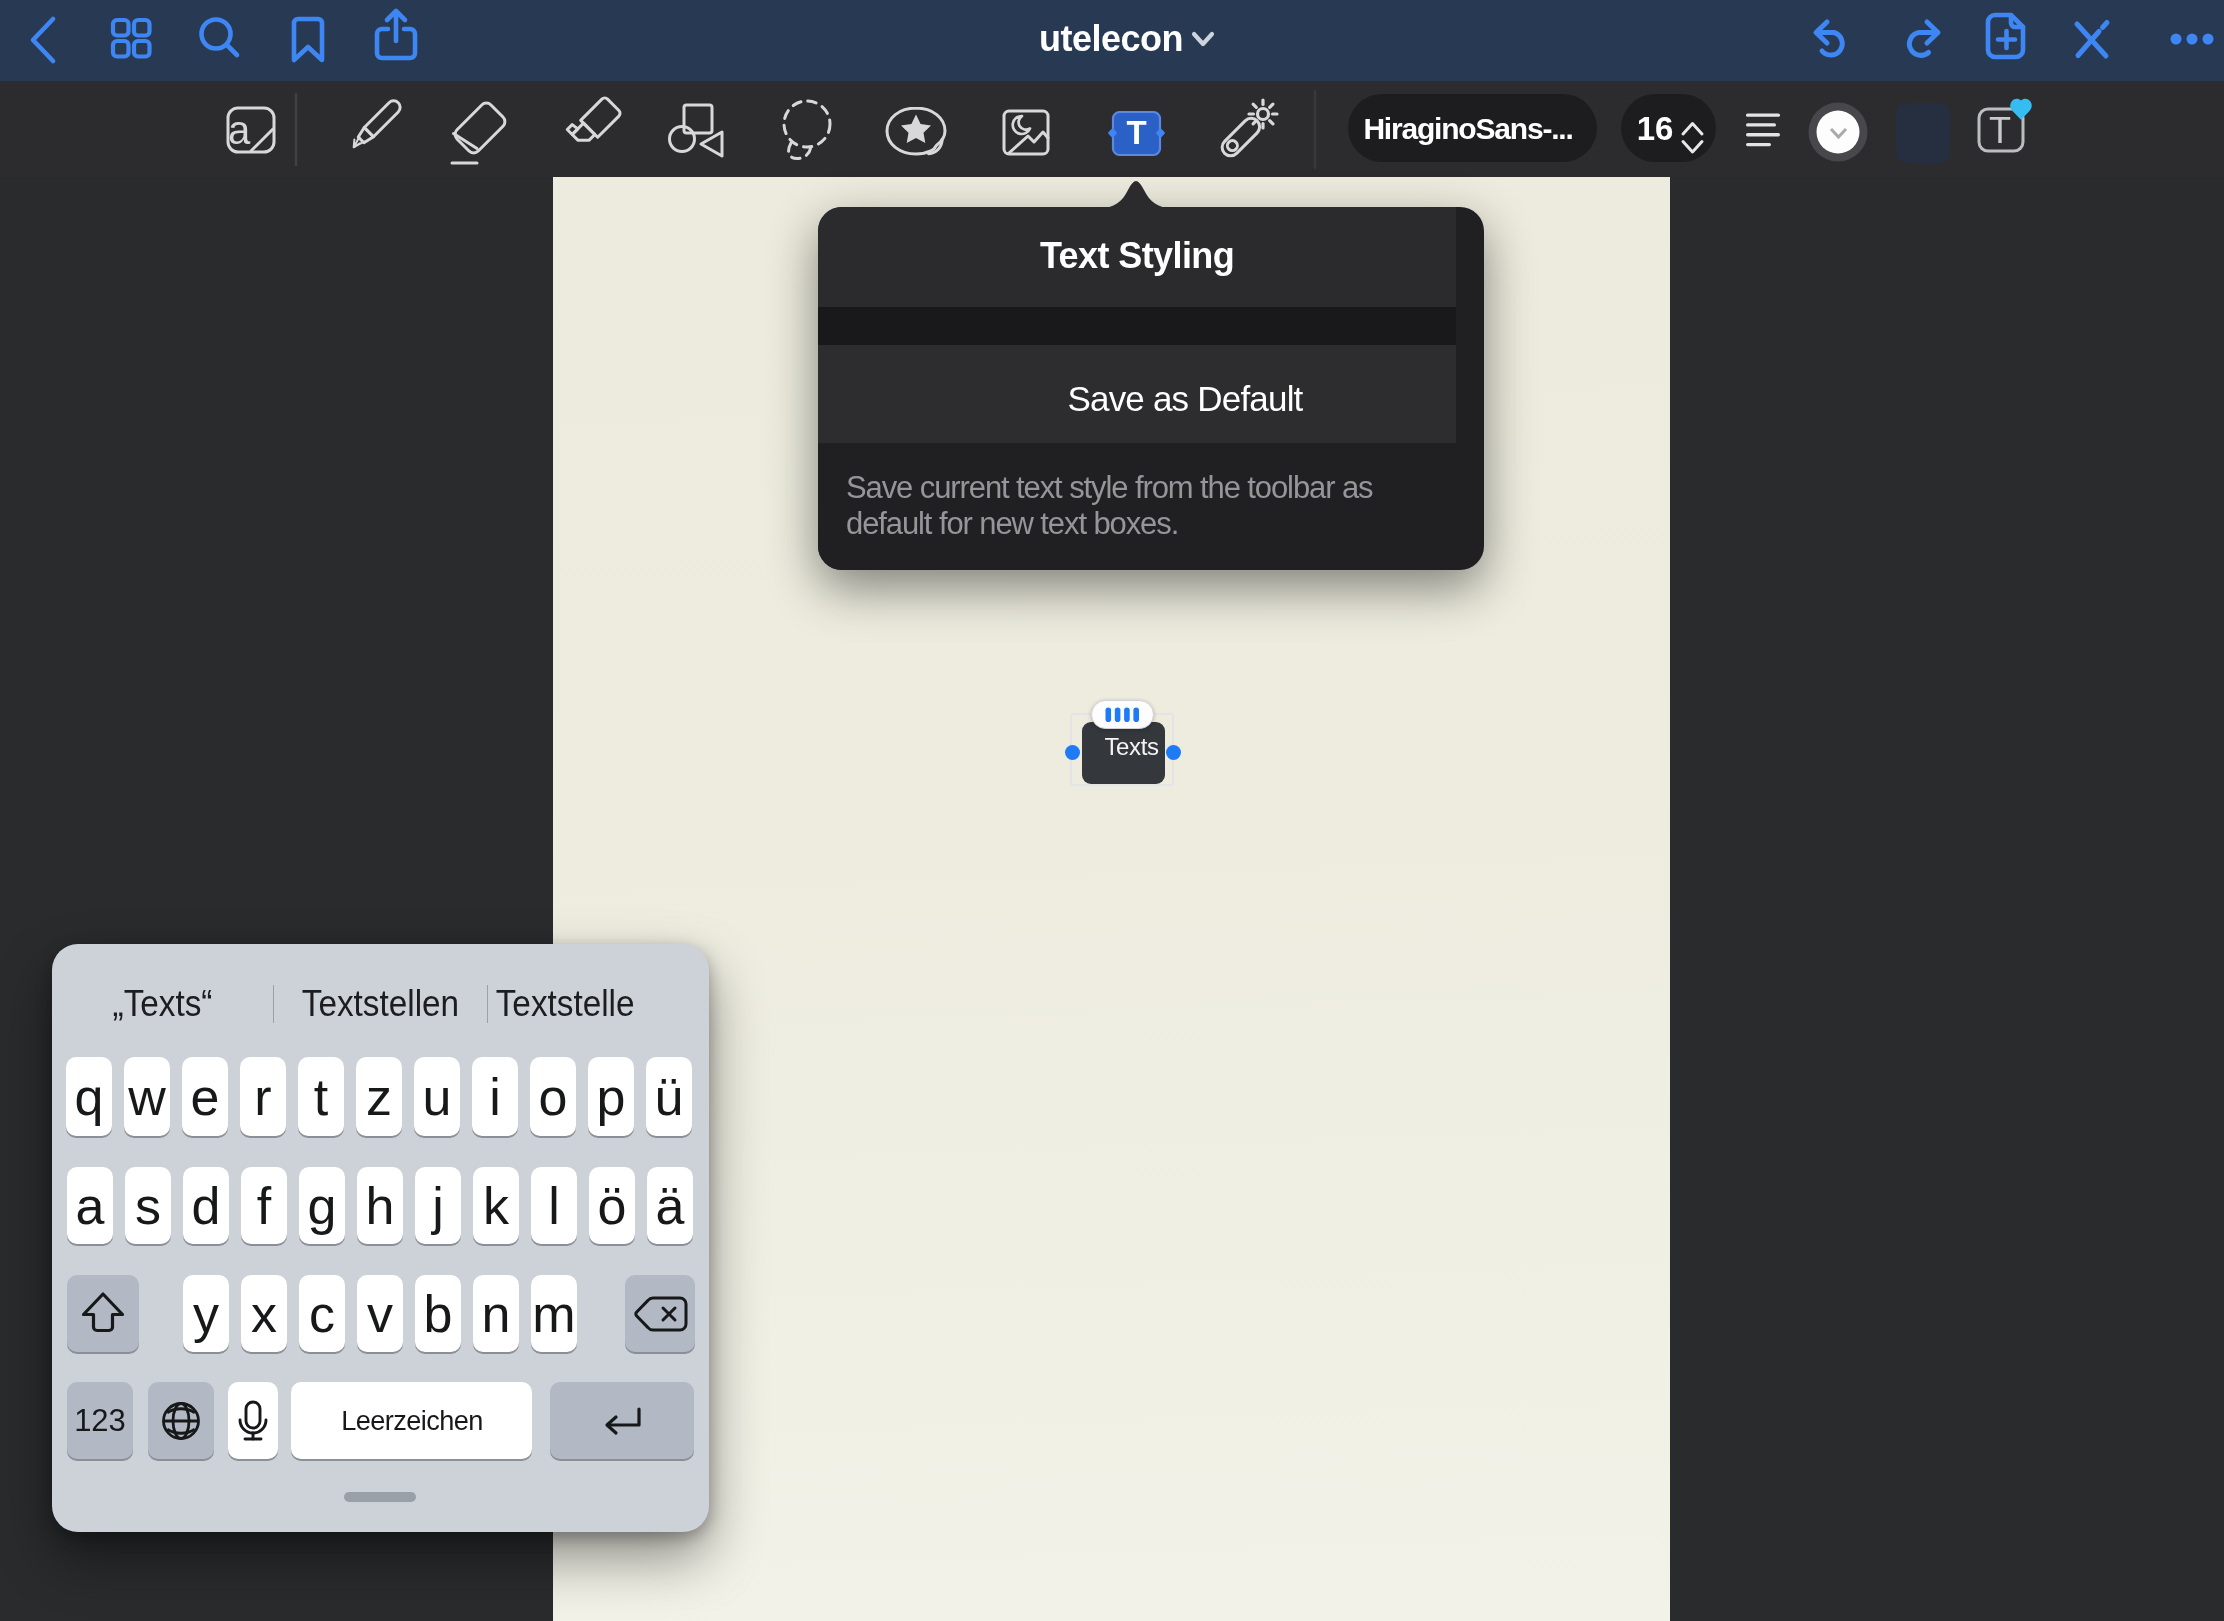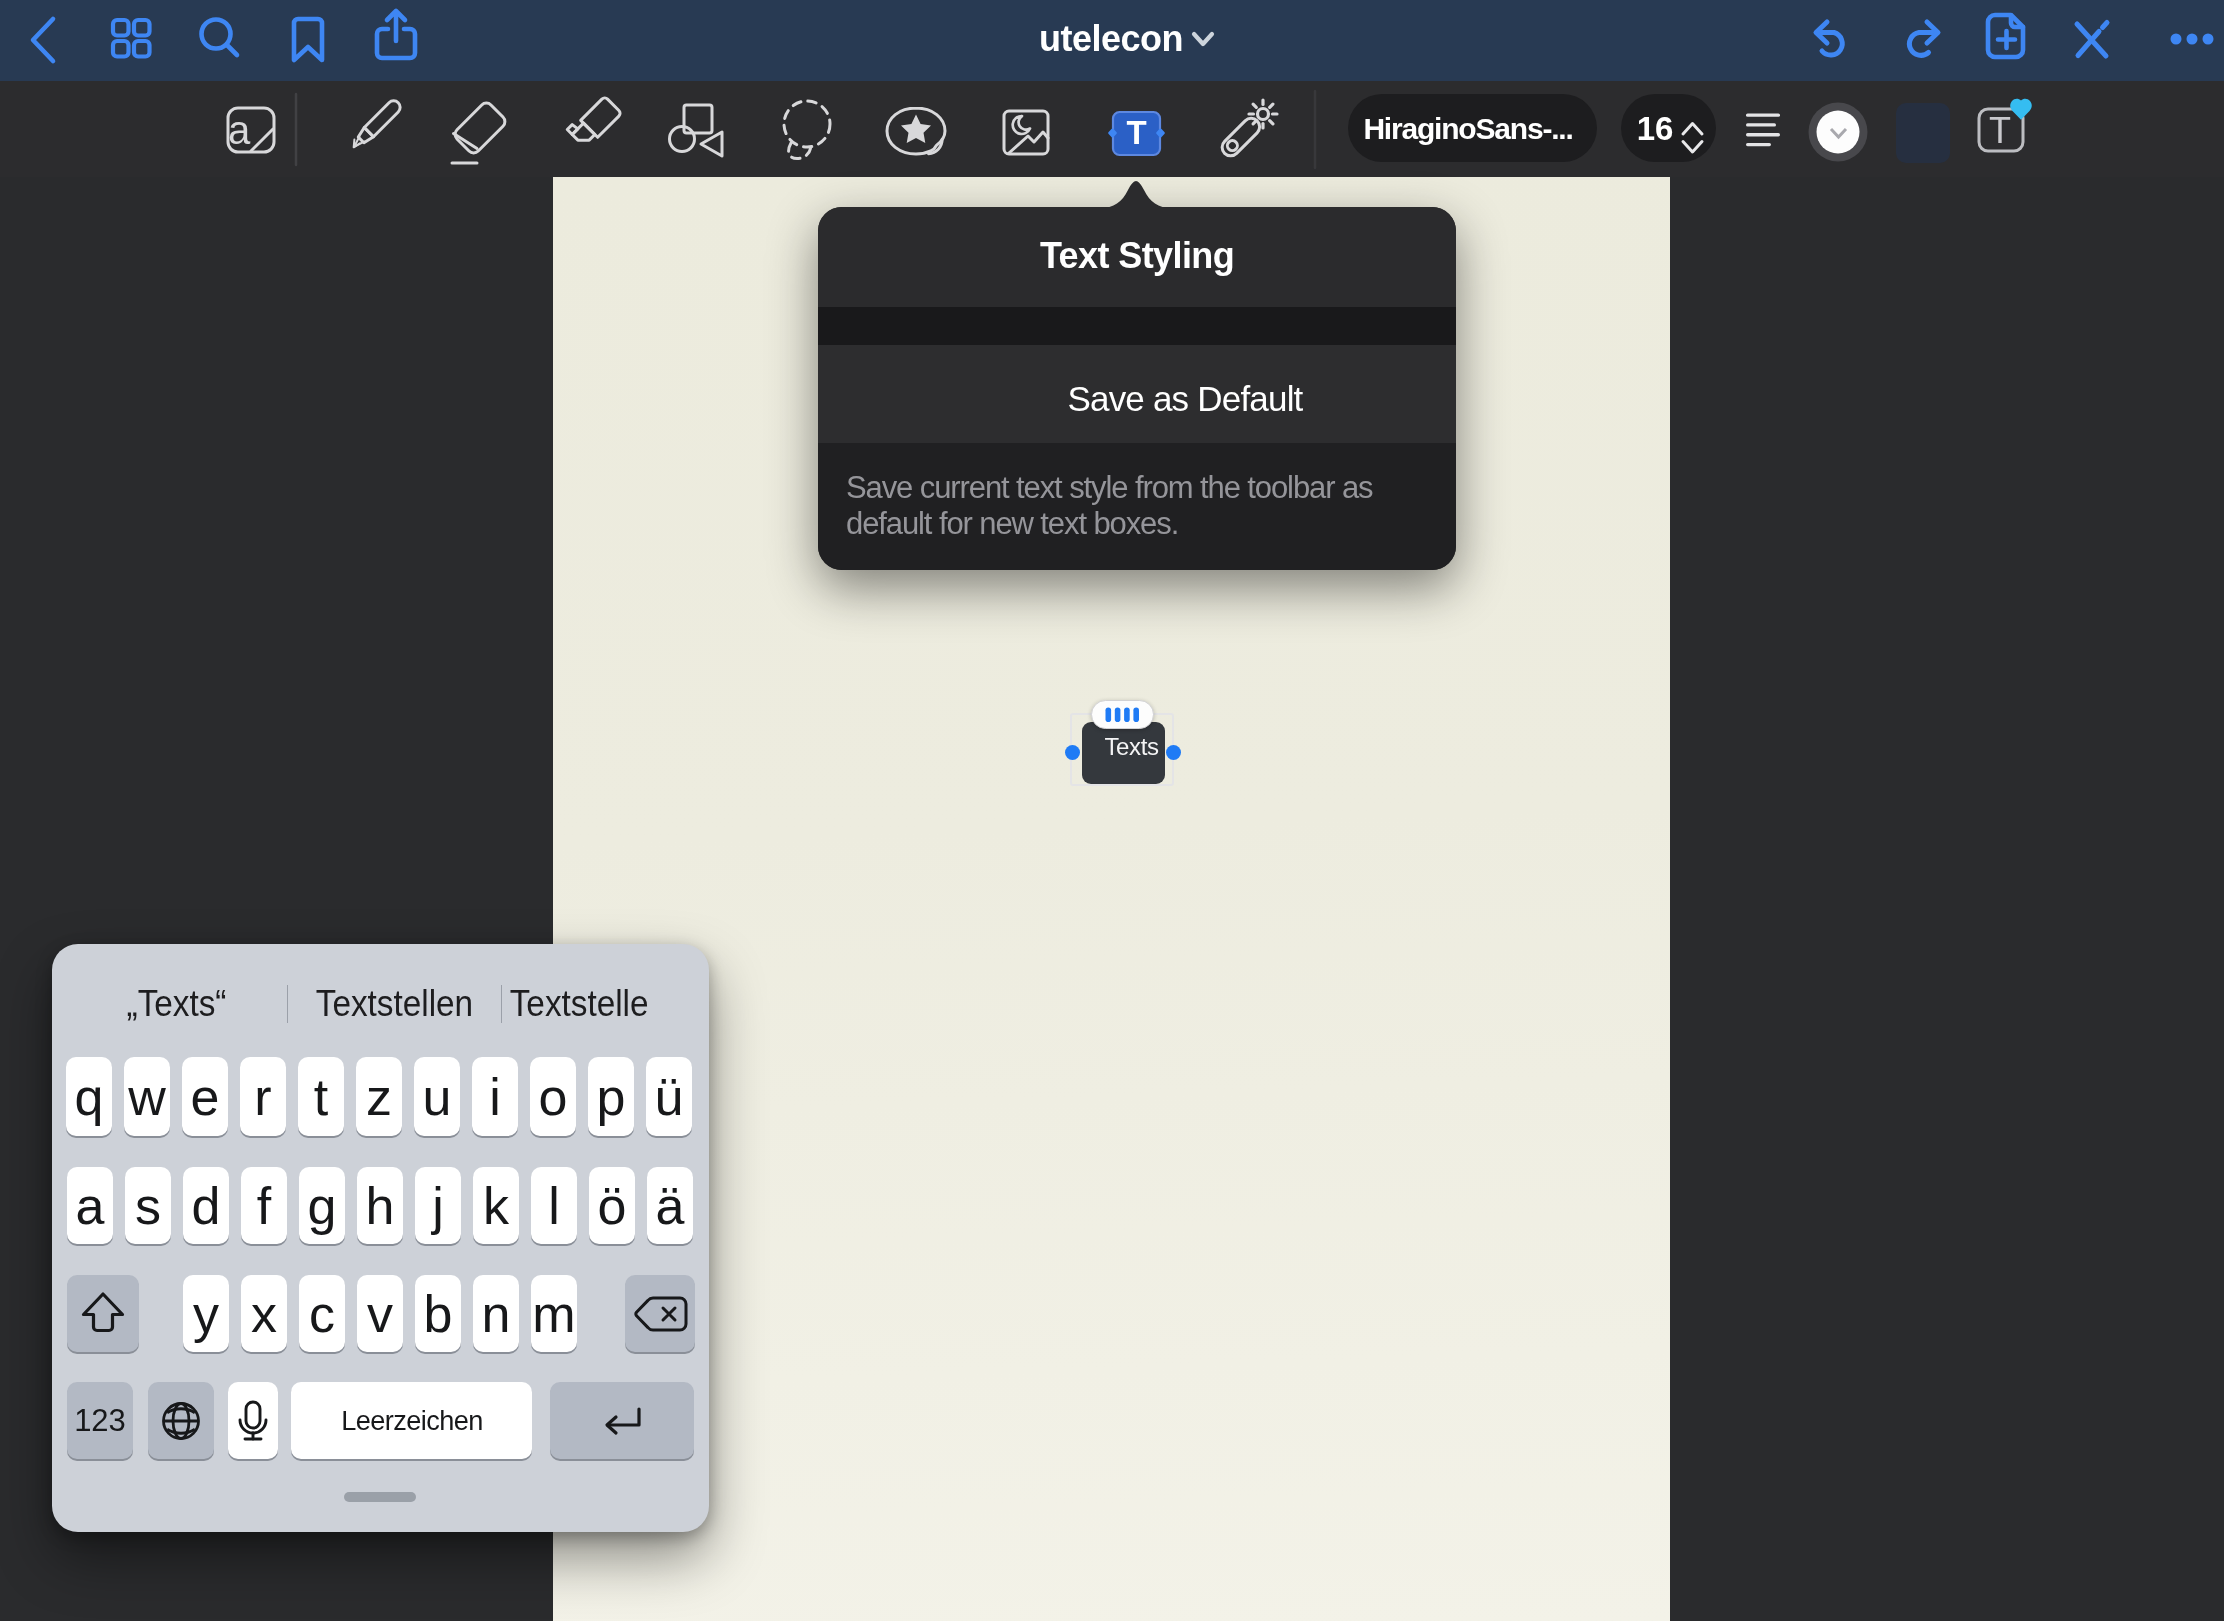--- a/index.html
+++ b/index.html
@@ -12,21 +12,21 @@
 </style></head>
 <body>
 
 <div class="abs" id="paper" style="left:553px;top:177px;width:1117px;height:1444px;
   background:linear-gradient(178deg,#ecebdd 0%,#edecdf 45%,#f3f2e8 100%);"></div>
 
 <div class="abs" id="topbar" style="left:0;top:0;width:2224px;height:81px;background:#283a53;"></div>
 
 <div class="abs" id="toolbar" style="left:0;top:81px;width:2224px;height:96px;background:#2c2c2e;"></div>
 
-<div class="abs" id="popover" style="left:818px;top:207px;width:638px;height:363px;border-radius:24px;overflow:hidden;background:#202022;box-shadow:0 18px 50px rgba(0,0,0,.45);">
+<div class="abs" id="popover" style="left:818px;top:207px;width:638px;height:363px;border-radius:24px;overflow:hidden;background:#202022;box-shadow:0 18px 50px rgba(0,0,0,.45);padding-left:28px;">
   <div class="abs" style="left:0;top:0;width:638px;height:100px;background:#2b2b2d;"></div>
   <div class="abs" style="left:0;top:100px;width:638px;height:38px;background:#19191b;"></div>
   <div class="abs" style="left:0;top:138px;width:638px;height:98px;background:#2d2d2f;"></div>
   <div class="abs" style="left:0;top:236px;width:638px;height:127px;background:#202022;"></div>
   <div class="abs" style="left:0;top:28px;width:638px;text-align:center;color:#fff;font-size:36px;font-weight:bold;letter-spacing:-0.6px;">Text Styling</div>
   <div class="abs" style="left:0;top:172px;width:734px;text-align:center;color:#fff;font-size:35px;letter-spacing:-0.8px;">Save as Default</div>
   <div class="abs" style="left:28px;top:263px;width:580px;color:#95959a;font-size:31px;line-height:36px;letter-spacing:-1.1px;">Save current text style from the toolbar as default for new text boxes.</div>
 </div>
 <svg class="abs" style="left:1100px;top:180px;" width="72" height="28" viewBox="0 0 72 28">
   <path d="M0,28 C14,28 22,22 28,10 C31,4 34,1 36,1 C38,1 41,4 44,10 C50,22 58,28 72,28 Z" fill="#2b2b2d"></path>
@@ -41,21 +41,21 @@
     <rect x="14.5" y="7.5" width="5.6" height="14.5" rx="2.8"></rect>
     <rect x="23.8" y="7.5" width="5.6" height="14.5" rx="2.8"></rect>
     <rect x="33.1" y="7.5" width="5.6" height="14.5" rx="2.8"></rect>
     <rect x="42.4" y="7.5" width="5.6" height="14.5" rx="2.8"></rect>
   </g>
 </svg>
 <div class="abs" style="left:1065px;top:745px;width:15px;height:15px;border-radius:50%;background:#1f7bf5;"></div>
 <div class="abs" style="left:1165.5px;top:745px;width:15px;height:15px;border-radius:50%;background:#1f7bf5;"></div>
 
 <div class="abs" id="kb" style="left:52px;top:944px;width:657px;height:588px;background:#cdd1d8;border-radius:26px;box-shadow:0 26px 55px rgba(0,0,0,.42),0 5px 16px rgba(0,0,0,.28);"></div>
-<div class="abs" style="left:52px;top:978px;width:662px;height:52px;display:flex;align-items:center;color:#1d1d1f;font-size:37px;margin-left:14px;">
+<div class="abs" style="left:52px;top:978px;width:662px;height:52px;display:flex;align-items:center;color:#1d1d1f;font-size:37px;">
   <div style="width:221px;text-align:center;"><span style="display:inline-block;transform:scaleX(0.9);">„Texts“</span></div>
   <div style="width:1px;height:38px;background:#9ba0a9;"></div>
   <div style="width:213px;text-align:center;"><span style="display:inline-block;transform:scaleX(0.9);">Textstellen</span></div>
   <div style="width:1px;height:38px;background:#9ba0a9;"></div>
   <div style="width:226px;text-align:left;"><span style="display:inline-block;transform:scaleX(0.9);">Textstelle</span></div>
 </div>
 <div id="kbkeys">
 <div class="key" style="left:66px;top:1057px;width:46px;height:79px;font-size:52px;">q</div>
 <div class="key" style="left:124px;top:1057px;width:46px;height:79px;font-size:52px;">w</div>
 <div class="key" style="left:182px;top:1057px;width:46px;height:79px;font-size:52px;">e</div>

